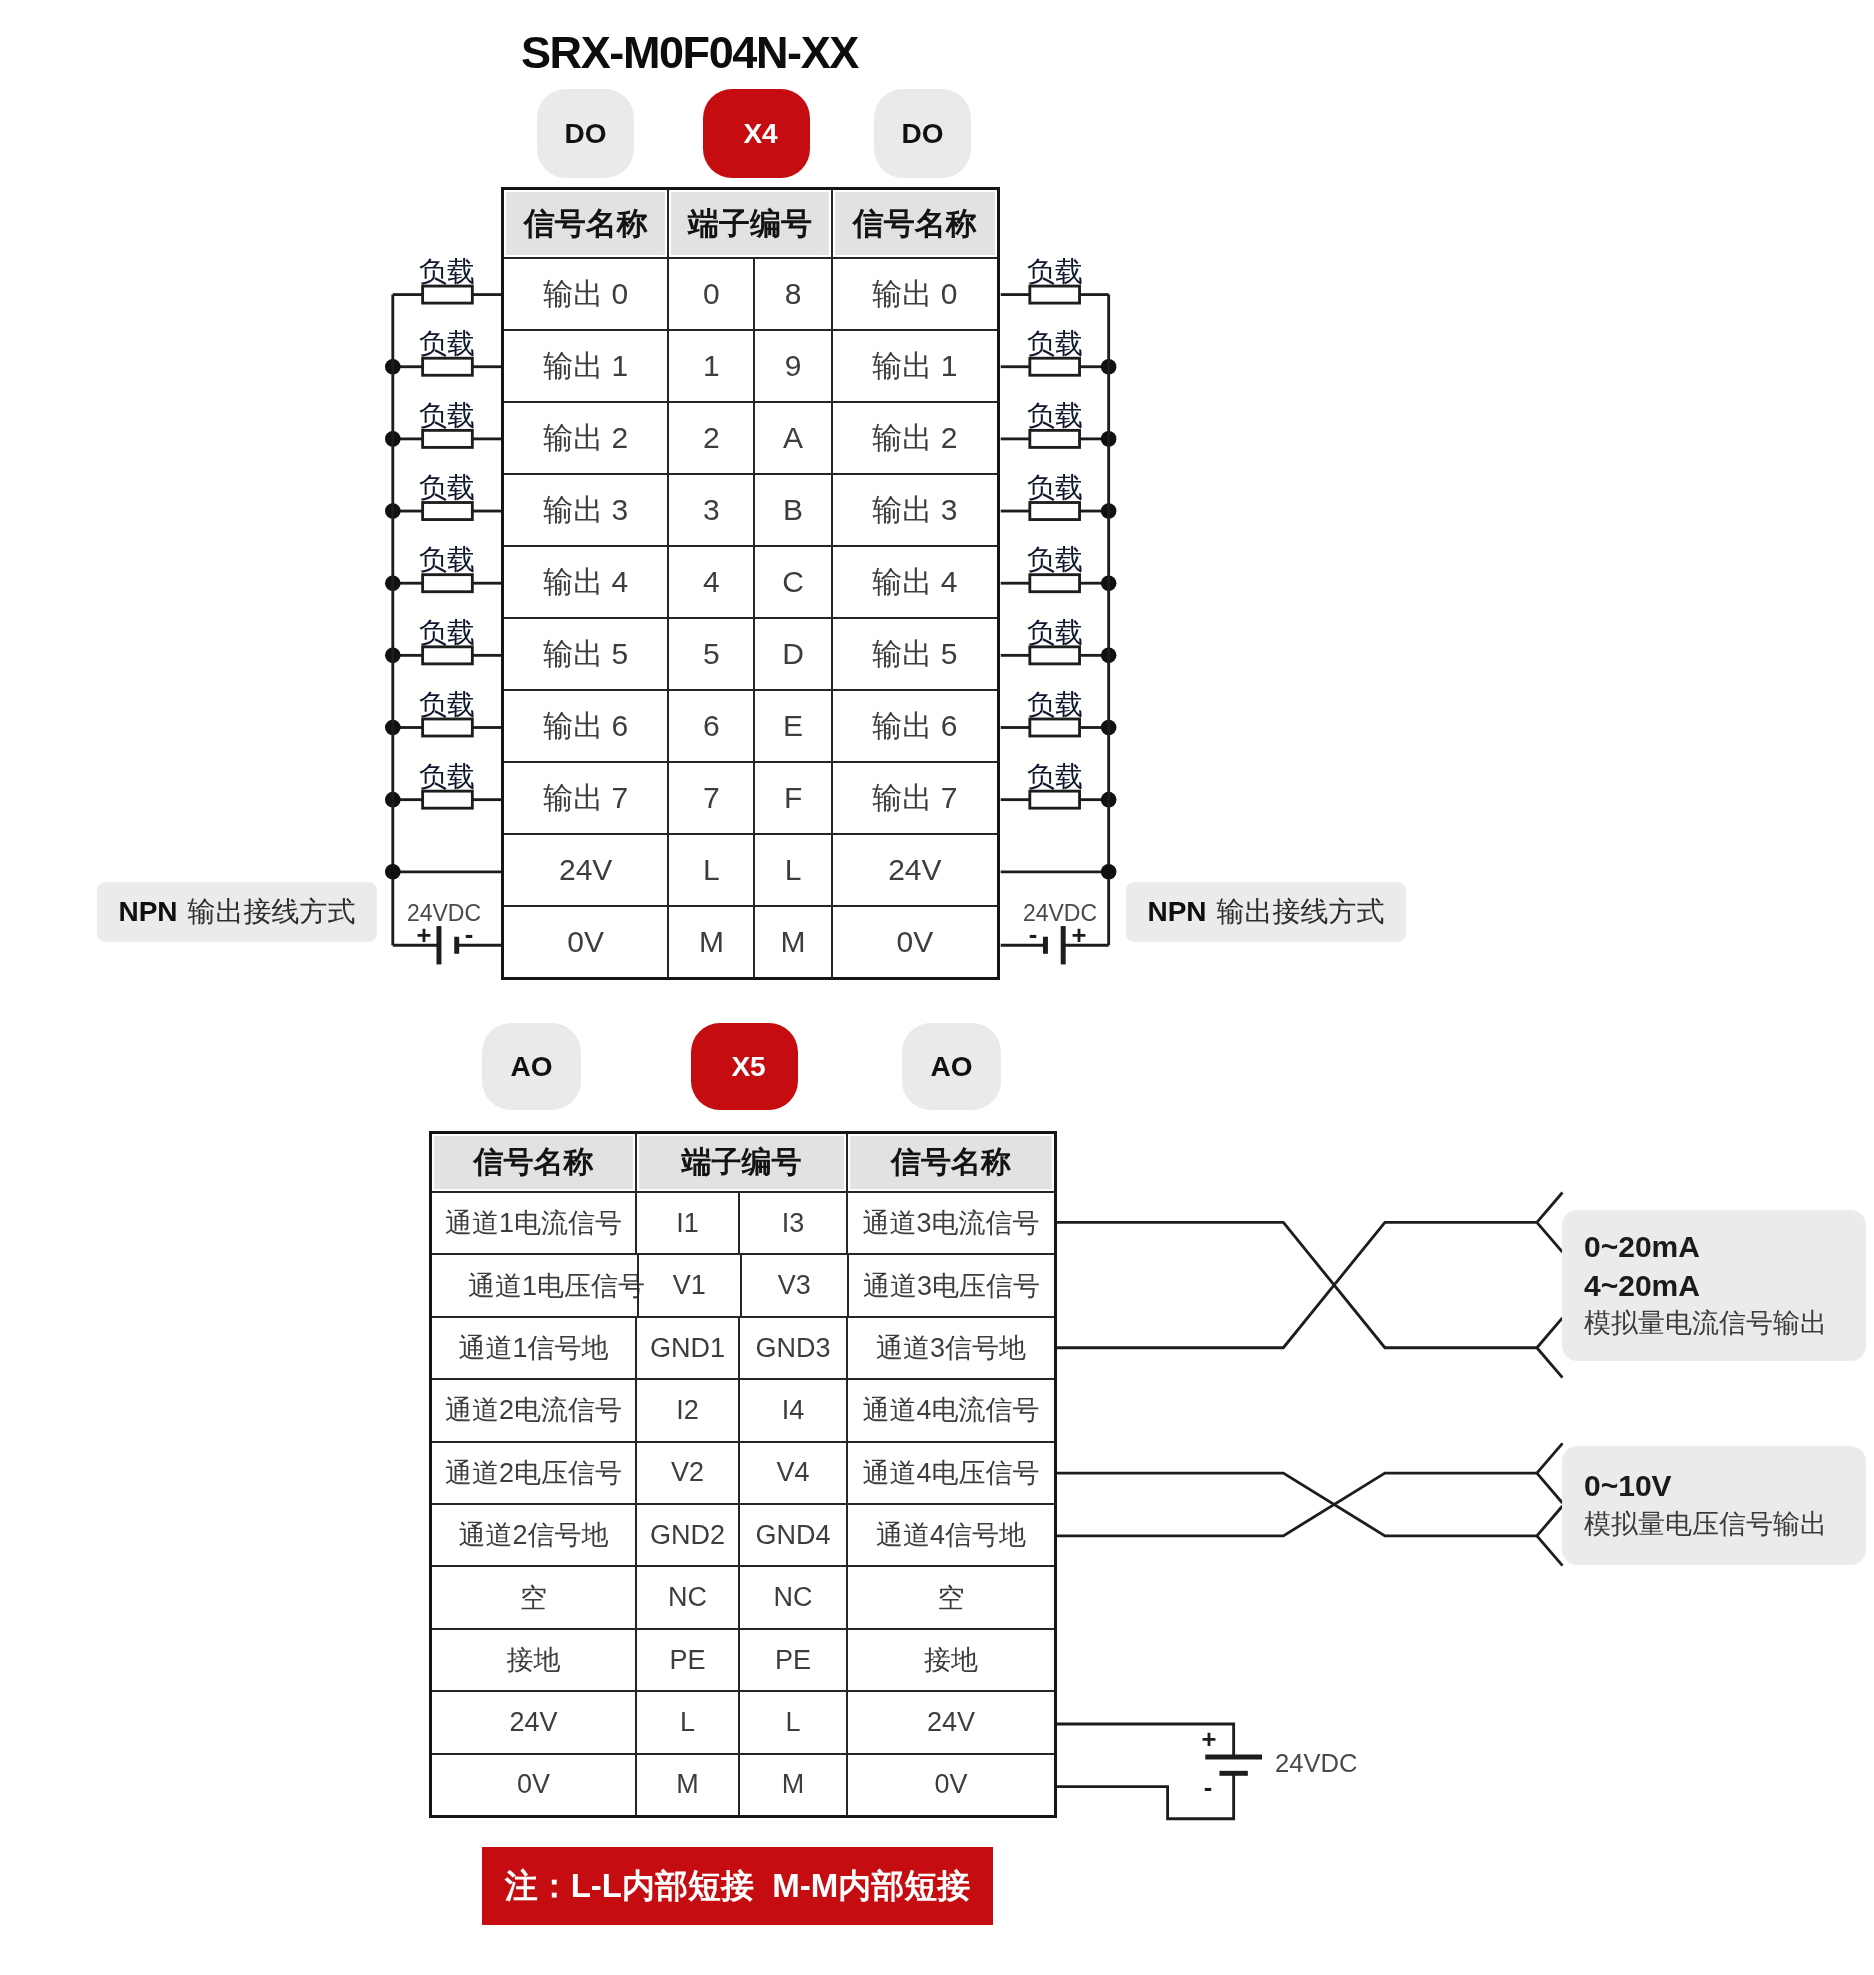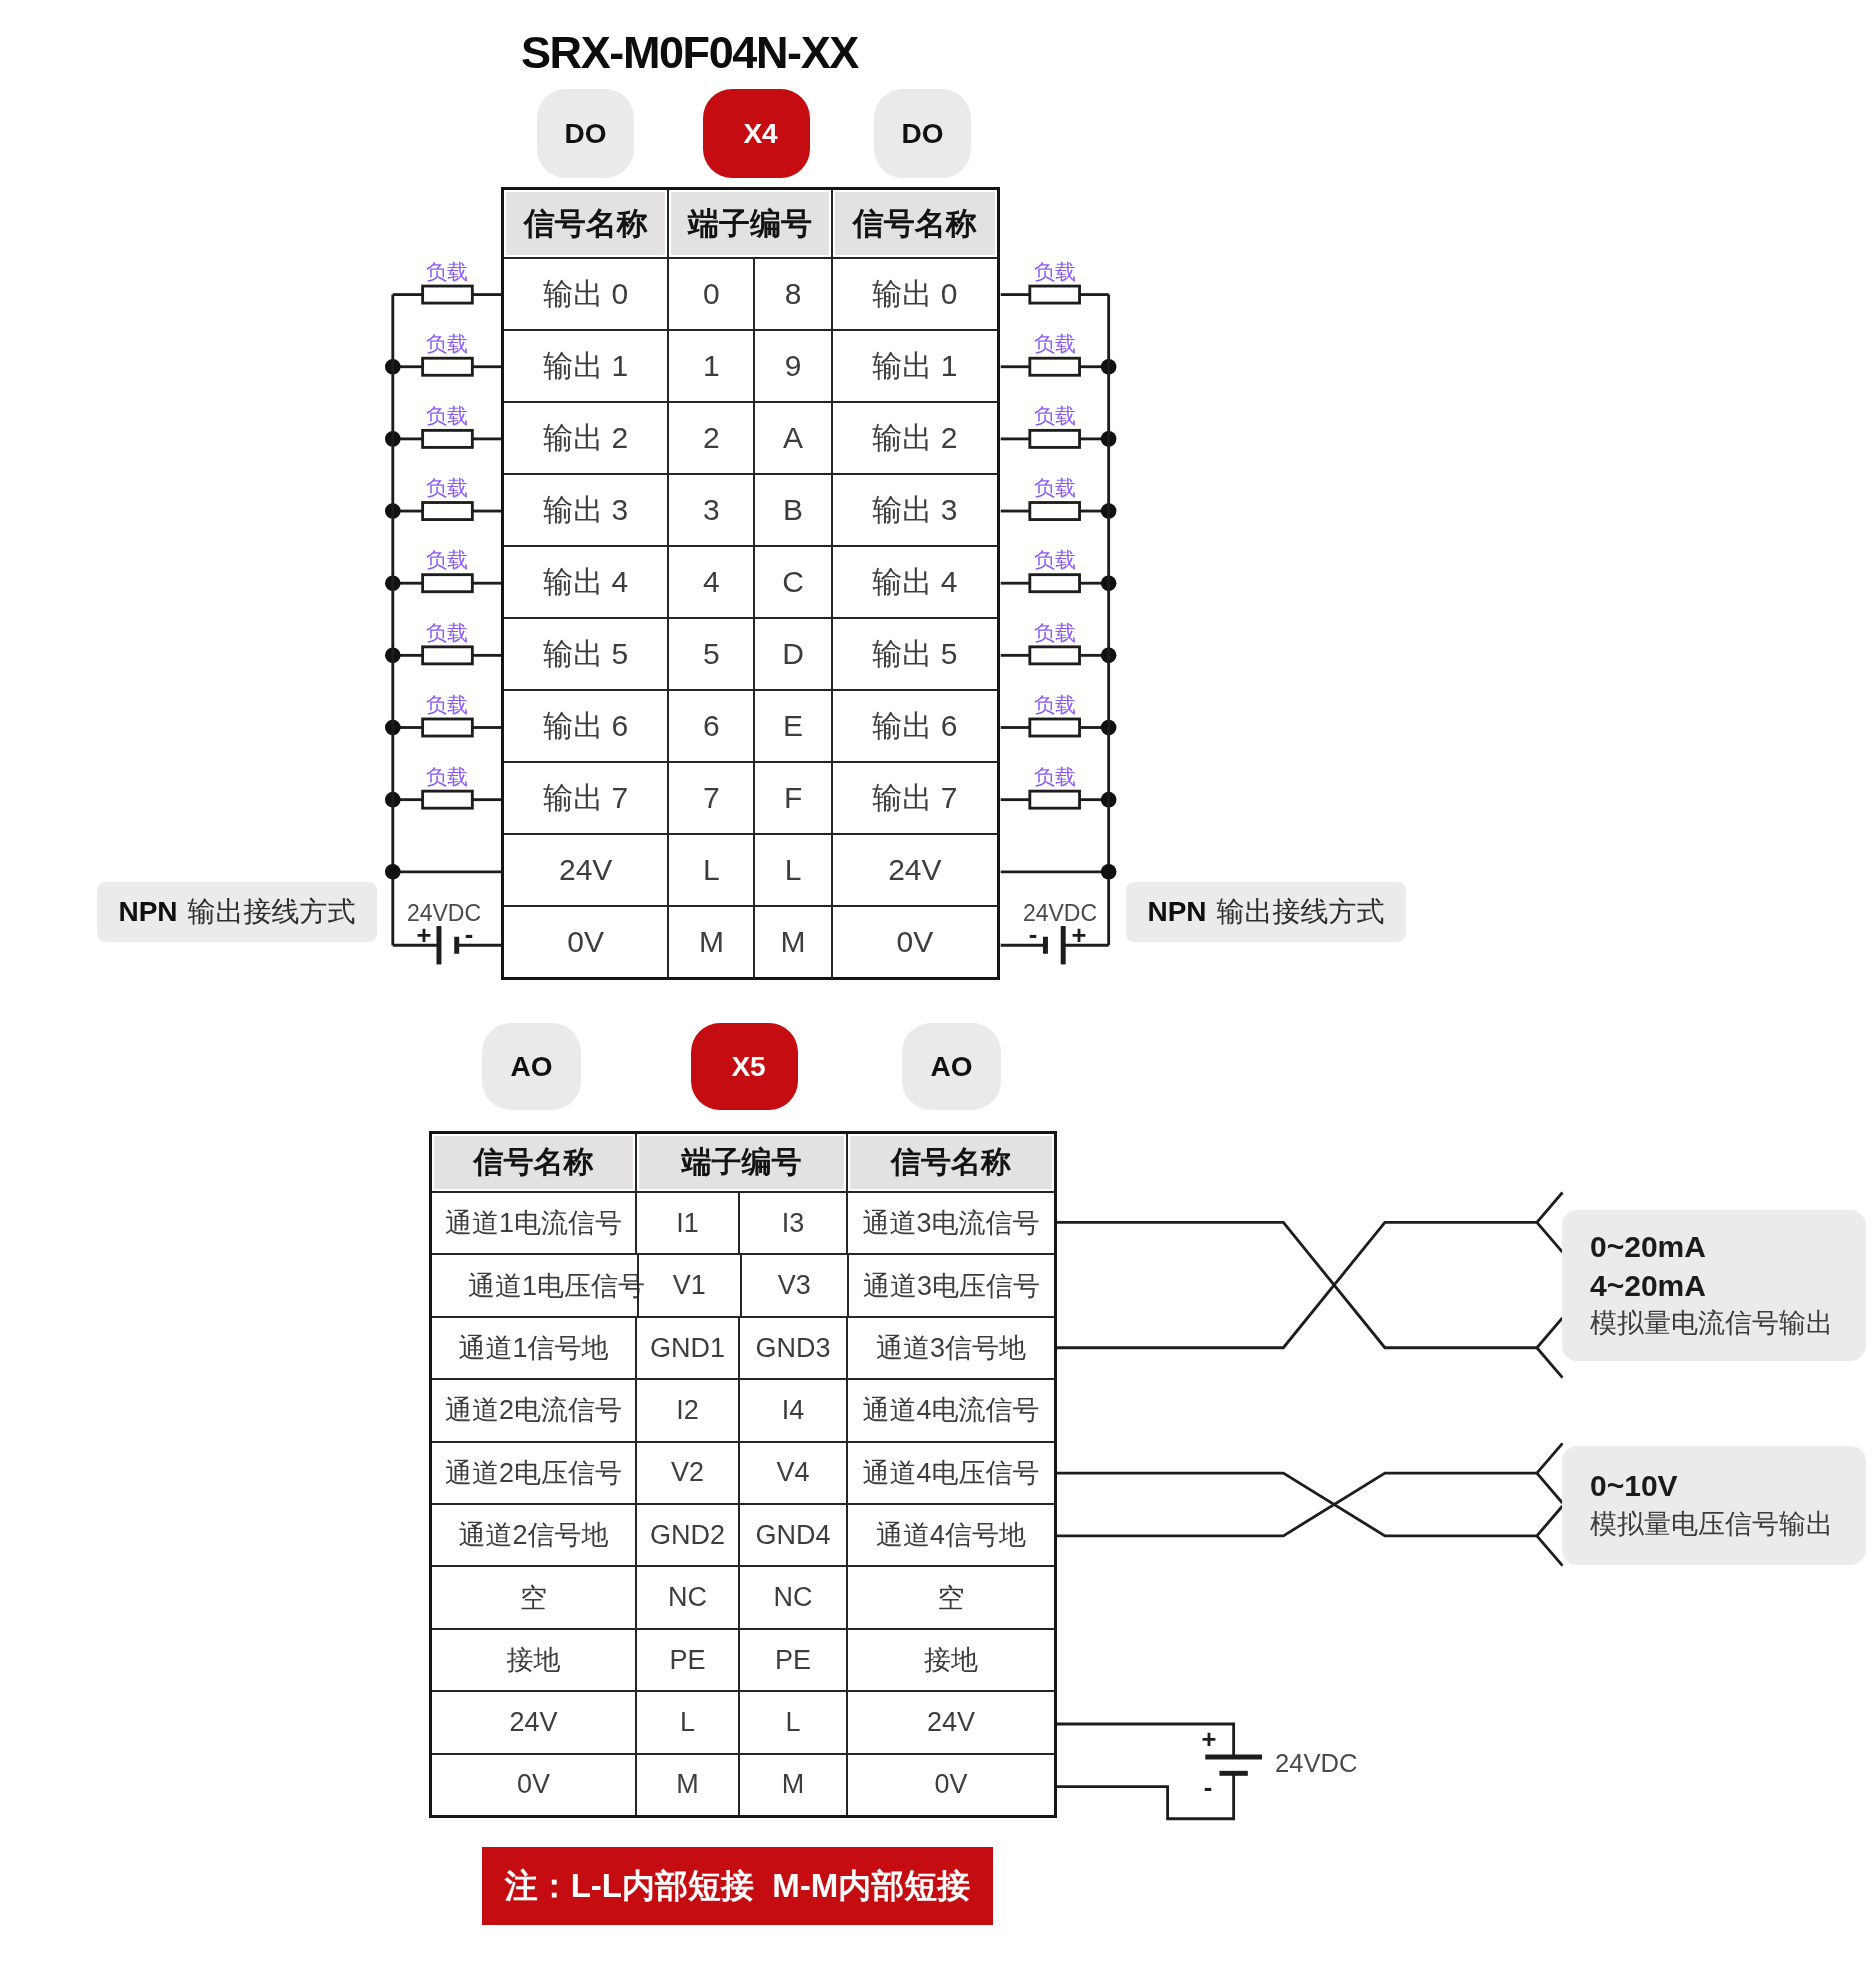--- a/index.html
+++ b/index.html
@@ -19,30 +19,30 @@
          border-left:2.1px solid #262626;white-space:nowrap;color:#3d3d3d;}
   .tcell:first-child{border-left:none;}
   .trow.header .tcell{background:#e3e2e0;box-shadow:inset 0 0 0 2.1px #fff;
          font-weight:bold;color:#131313;}
   #do-table .tcell{font-size:30px;}
   #do-table .trow.header .tcell{font-size:31px;}
   #ao-table .tcell{font-size:27px;}
   #ao-table .trow.header .tcell{font-size:30px;}
   #wires{position:absolute;left:0;top:0;z-index:1;}
   .small-label{position:absolute;transform:translate(-50%,-50%);white-space:nowrap;z-index:3;}
-  .load-label{font-size:21px;color:#8b5cf6;}
+  .load-label{font-size:28px;color:#0f172a;}
   .psu-label{font-size:23px;color:#4a4a4a;}
   .psu-label.big{font-size:25.6px;transform:translate(0,-50%);}
   .sign{font-size:25.6px;font-weight:700;color:#1c1c1c;}
   .npn-box{position:absolute;width:280px;height:60px;background:#ebebeb;border-radius:8.5px;
            display:flex;align-items:center;justify-content:center;font-size:28px;color:#2e2e2e;
            white-space:nowrap;z-index:3;}
   .npn-box b{color:#0f0f0f;margin-right:10px;font-weight:800;}
   .out-box{position:absolute;left:1562px;width:304px;background:#ebebeb;border-radius:15.6px;
-           display:flex;flex-direction:column;justify-content:center;padding-left:28px;
+           display:flex;flex-direction:column;justify-content:center;padding-left:22px;
            box-sizing:border-box;z-index:2;}
   .out-box .bold-line{font-size:30px;font-weight:800;color:#1b1b1b;line-height:1.28;white-space:nowrap;}
   .out-box .normal-line{font-size:27px;color:#3c3c3c;line-height:1.4;white-space:nowrap;}
   #note-box{position:absolute;left:482px;top:1847px;width:511px;height:78px;
             display:flex;align-items:center;justify-content:center;color:#fff;
             font-size:33px;font-weight:600;white-space:pre;z-index:3;}
 </style>
 </head>
 <body>
 

